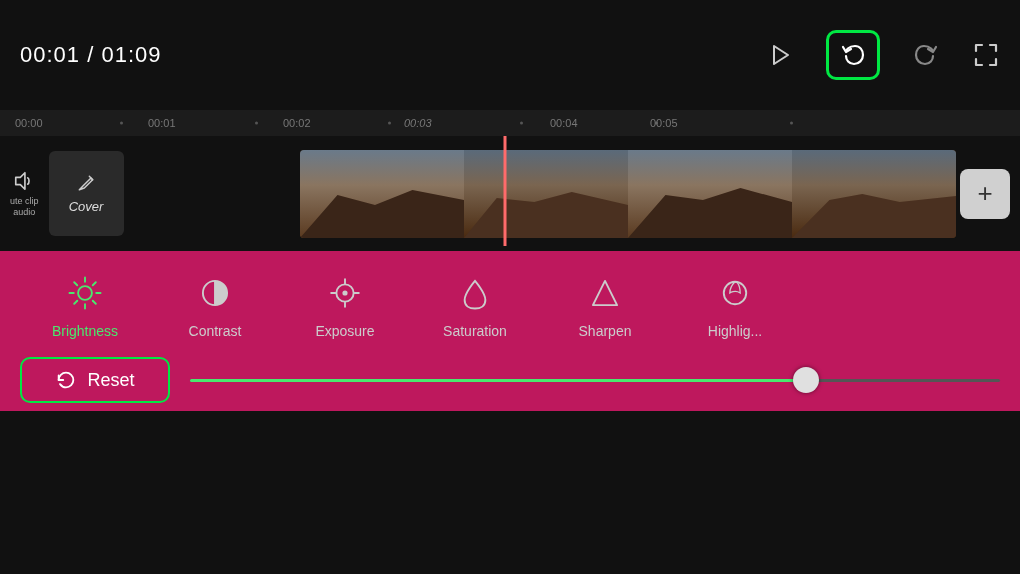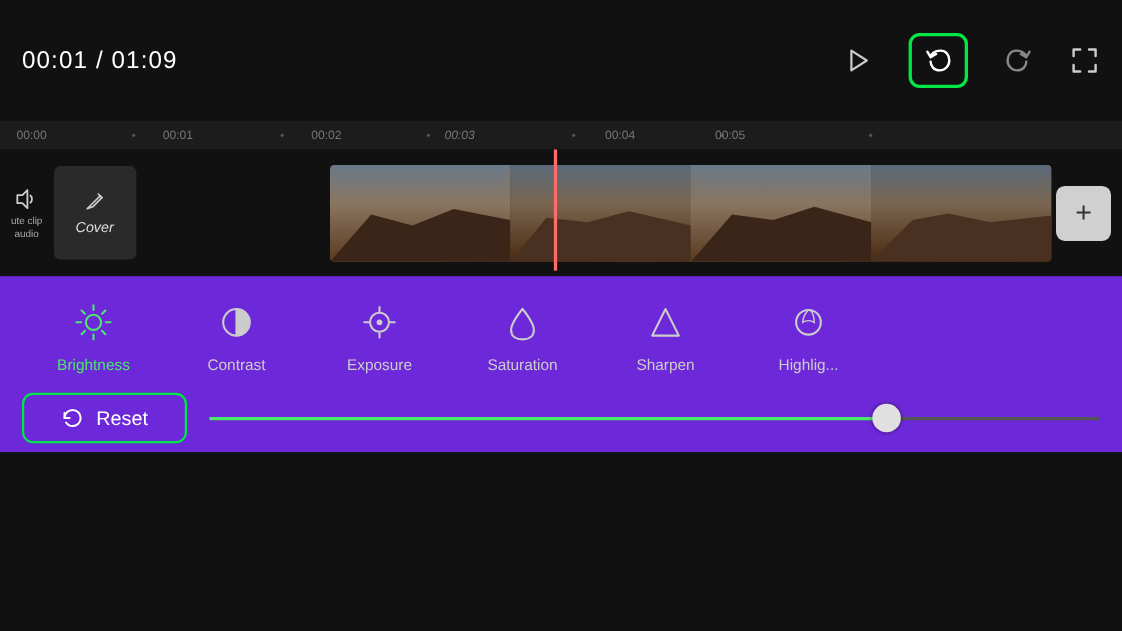--- a/index.html
+++ b/index.html
@@ -167,21 +167,21 @@
       width: 3px;
       height: 3px;
       border-radius: 50%;
       background: #555;
       top: 50%;
       transform: translateY(-50%);
     }
 
     
     .bottom-section {
-      background: #6d28d9;
+      background: #be185d;
       padding: 10px 0 0 0;
     }
     .tool-row {
       display: flex;
       align-items: flex-start;
       gap: 0;
       padding: 10px 20px 10px 20px;
       overflow-x: auto;
     }
     .tool-item {

